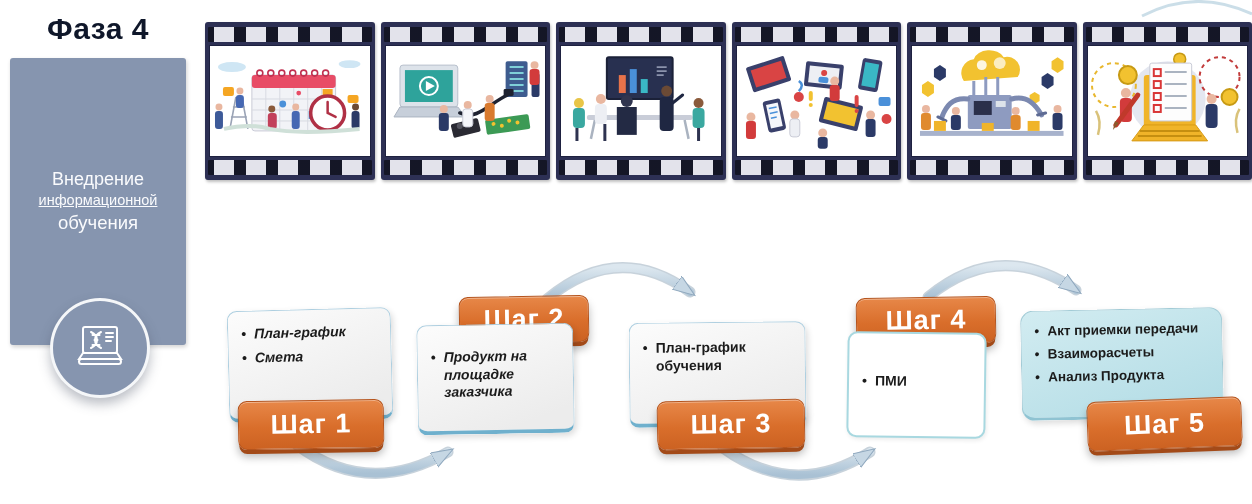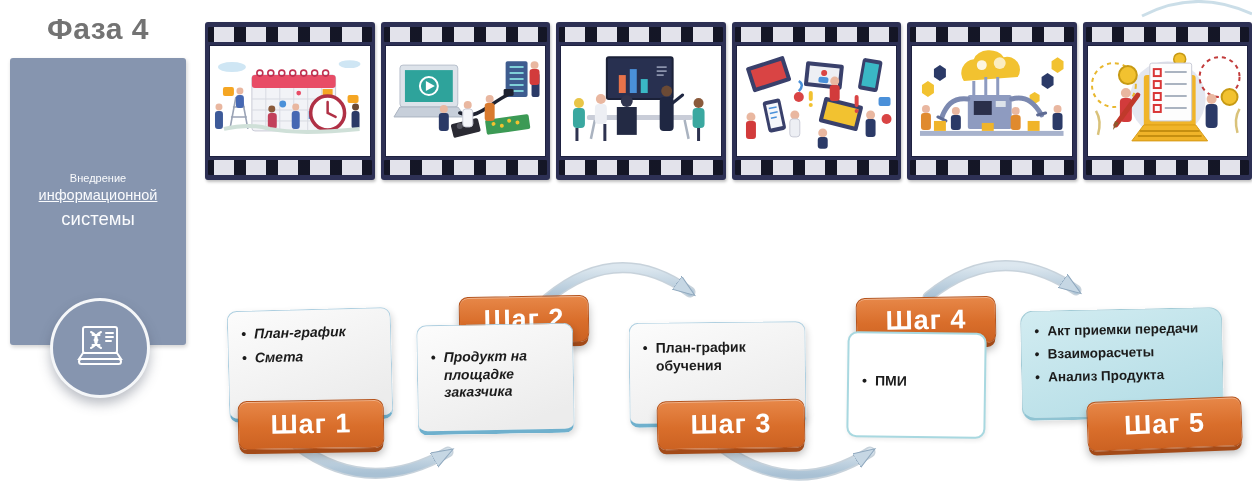--- a/index.html
+++ b/index.html
@@ -2,26 +2,26 @@
 <html><head>
 <meta charset="utf-8">
 <style>
   html,body{margin:0;padding:0;background:#fff;}
   body{width:1252px;height:504px;position:relative;overflow:hidden;
        font-family:"Liberation Sans","DejaVu Sans",sans-serif;}
 
   
   .phase-title{position:absolute;left:8px;top:12px;width:180px;text-align:center;
 romania    font-weight:bold;}
-  .phase-title{font-size:30px;color:#737373;letter-spacing:.5px;font-weight:700;}
+  .phase-title{font-size:30px;color:#0f172a;letter-spacing:.5px;font-weight:700;}
   .phase-panel{position:absolute;left:10px;top:58px;width:176px;height:287px;
     background:#8695AF;border-radius:3px;box-shadow:1px 2px 4px rgba(0,0,0,.18);
     display:flex;flex-direction:column;align-items:center;justify-content:center;
     color:#FAFBFD;text-align:center;padding:0 6px;box-sizing:border-box;}
-  .phase-panel .l1,.phase-panel .l2{font-size:11px;line-height:1.35;}
+  .phase-panel .l1,.phase-panel .l2{font-size:18px;line-height:1.35;}
   .phase-panel .l3{font-size:14.5px;line-height:1.35;text-decoration:underline;}
   .phase-panel .l4{font-size:18.5px;line-height:1.4;}
   .phase-badge{position:absolute;left:50px;top:298px;width:94px;height:94px;border-radius:50%;
     background:#8695AF;border:3px solid rgba(255,255,255,.92);
     box-shadow:0 6px 12px rgba(60,70,90,.35);display:flex;align-items:center;justify-content:center;}
 
   
   .filmstrip{position:absolute;left:205px;top:22px;width:1047px;height:158px;
     display:flex;gap:6px;}
   .frame{flex:1;background:#2D3054;border-radius:3px;display:flex;flex-direction:column;
@@ -66,21 +66,21 @@
   #label5{left:1087px;top:399px;width:153px;height:48px;transform:rotate(-2.2deg);}
 </style>
 </head>
 <body>
 
 <div class="phase-title">Фаза 4</div>
 
 <div class="phase-panel">
   <div class="l1">Внедрение</div>
   <div class="l3">информационной</div>
-  <div class="l4">системы</div>
+  <div class="l4">обучения</div>
 </div>
 
 <div class="phase-badge">
   <svg width="58" height="58" viewBox="0 0 58 58">
     <g fill="none" stroke="#FFFFFF" stroke-width="2" stroke-linecap="round">
       <rect x="12" y="8" width="34" height="26" rx="2"></rect>
       <path d="M8 40 L12 34 H46 L50 40 Z"></path>
       <rect x="8" y="40" width="42" height="5" rx="2.5"></rect>
       <path d="M20 13 C28 17 28 25 20 29"></path>
       <path d="M30 13 C22 17 22 25 30 29"></path>

